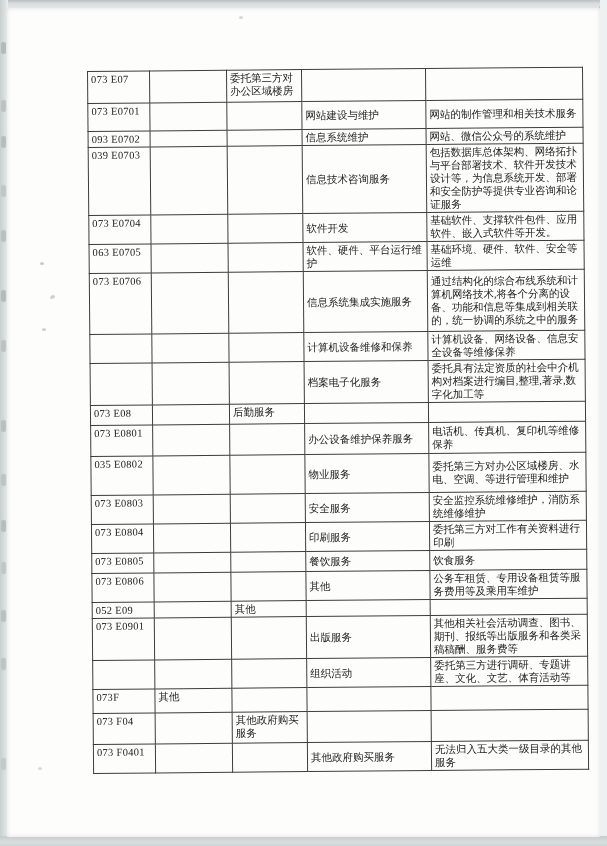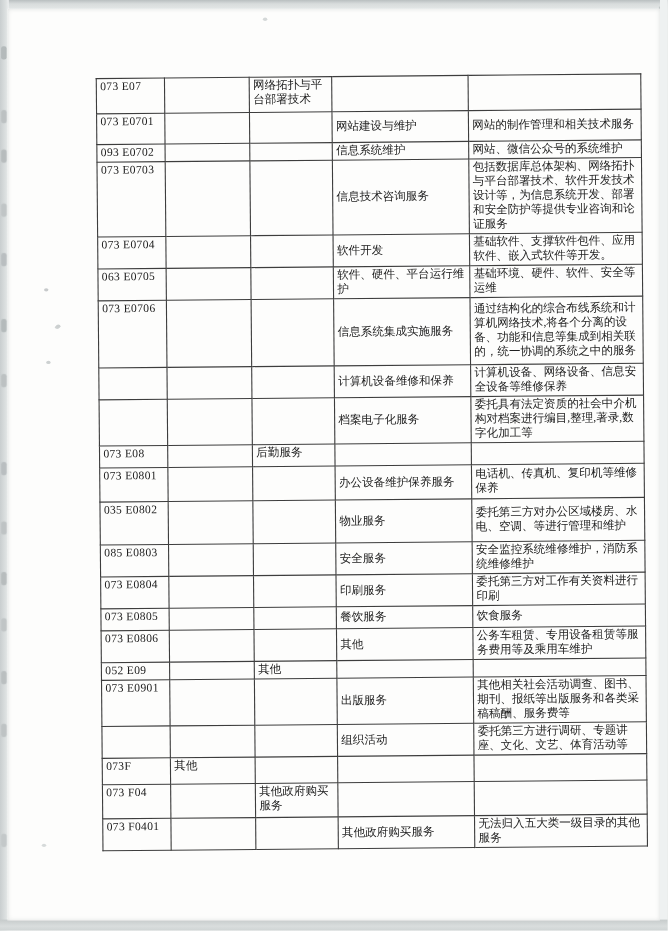--- a/index.html
+++ b/index.html
@@ -77,40 +77,40 @@
   <div class="right-strip"></div>
   <div class="right-edge-line"></div>
   <div class="bottom-strip"></div>
 
   <div class="page">
     <table class="catalog">
       <tbody>
           <tr>
             <td class="c1">073 E07</td>
             <td class="c2"></td>
-            <td class="c3">网络拓扑与平台部署技术</td>
+            <td class="c3">委托第三方对办公区域楼房</td>
             <td class="c4"></td>
             <td class="c5"></td>
           </tr>
           <tr>
             <td class="c1">073 E0701</td>
             <td class="c2"></td>
             <td class="c3"></td>
             <td class="c4">网站建设与维护</td>
             <td class="c5">网站的制作管理和相关技术服务</td>
           </tr>
           <tr>
             <td class="c1">093 E0702</td>
             <td class="c2"></td>
             <td class="c3"></td>
             <td class="c4">信息系统维护</td>
             <td class="c5">网站、微信公众号的系统维护</td>
           </tr>
           <tr>
-            <td class="c1">073 E0703</td>
+            <td class="c1">039 E0703</td>
             <td class="c2"></td>
             <td class="c3"></td>
             <td class="c4">信息技术咨询服务</td>
             <td class="c5">包括数据库总体架构、网络拓扑与平台部署技术、软件开发技术设计等，为信息系统开发、部署和安全防护等提供专业咨询和论证服务</td>
           </tr>
           <tr>
             <td class="c1">073 E0704</td>
             <td class="c2"></td>
             <td class="c3"></td>
             <td class="c4">软件开发</td>
@@ -159,21 +159,21 @@
             <td class="c5">电话机、传真机、复印机等维修保养</td>
           </tr>
           <tr>
             <td class="c1">035 E0802</td>
             <td class="c2"></td>
             <td class="c3"></td>
             <td class="c4">物业服务</td>
             <td class="c5">委托第三方对办公区域楼房、水电、空调、等进行管理和维护</td>
           </tr>
           <tr>
-            <td class="c1">085 E0803</td>
+            <td class="c1">073 E0803</td>
             <td class="c2"></td>
             <td class="c3"></td>
             <td class="c4">安全服务</td>
             <td class="c5">安全监控系统维修维护，消防系统维修维护</td>
           </tr>
           <tr>
             <td class="c1">073 E0804</td>
             <td class="c2"></td>
             <td class="c3"></td>
             <td class="c4">印刷服务</td>

